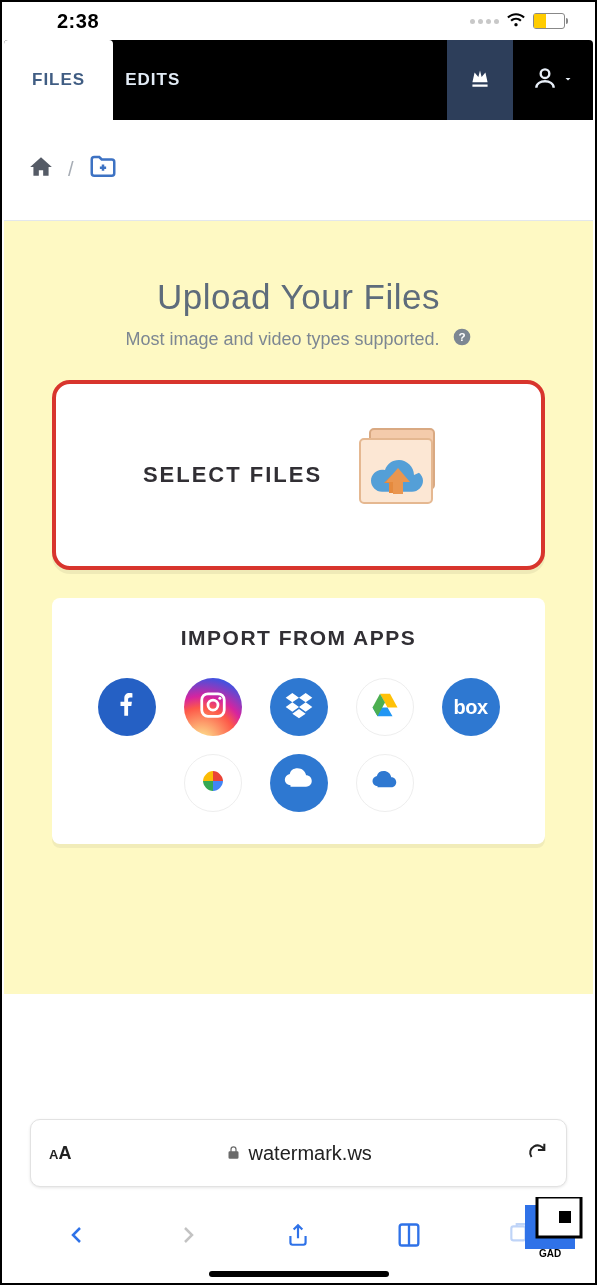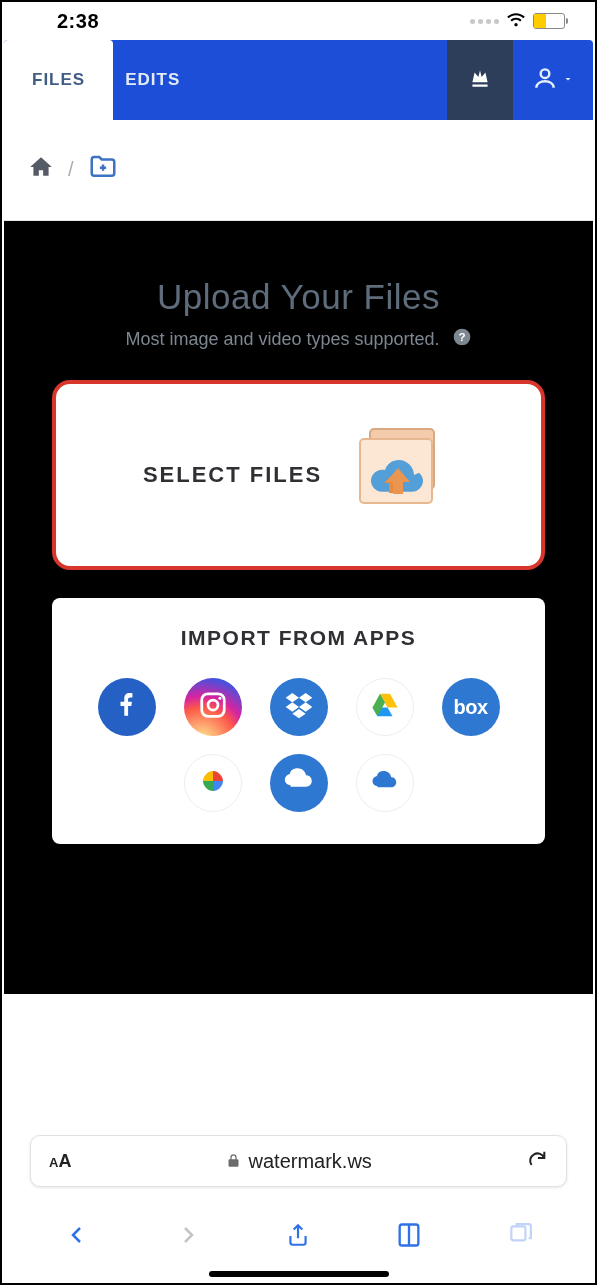--- a/index.html
+++ b/index.html
@@ -7,47 +7,47 @@
   .device { width: 597px; height: 1285px; background: #fff; border: 2px solid #000; position: relative; overflow: hidden; }
   .status-bar { height: 38px; display: flex; align-items: center; justify-content: space-between; padding: 0 30px 0 55px; }
   .status-time { font-size: 20px; font-weight: 700; letter-spacing: 0.5px; }
   .status-right { display: flex; align-items: center; gap: 6px; }
   .signal-dots { display: flex; gap: 3px; }
   .signal-dots span { width: 5px; height: 5px; border-radius: 50%; background: #c8c8c8; }
   .wifi-icon svg { width: 22px; height: 22px; }
   .battery { width: 32px; height: 16px; border: 1.5px solid #888; border-radius: 3px; position: relative; display:flex; align-items:center; }
   .battery::after { content:""; position:absolute; right:-4px; top:4px; width:2.5px; height:6px; background:#888; border-radius:0 2px 2px 0; }
   .battery-fill { width: 40%; height: 100%; background: #ffcc00; border-radius:1px 0 0 1px;}
-  .app-header { background: #1d4ed8; height: 80px; display: flex; align-items: stretch; position: relative; border-radius: 4px 4px 0 0; margin: 0 2px; }
+  .app-header { background: #000000; height: 80px; display: flex; align-items: stretch; position: relative; border-radius: 4px 4px 0 0; margin: 0 2px; }
   .tabs { display: flex; align-items: stretch; }
   .tab { padding: 0 28px; display: flex; align-items: center; font-size: 17px; font-weight: 700; letter-spacing: 1px; }
   .tab.active { background: #fff; color: #405d83; border-radius: 4px 4px 0 0; }
   .tab.inactive { color: #e3ecf6; padding-left: 12px; }
   .crown-btn { margin-left: auto; width: 66px; background: #2d3e5a; display:flex; align-items:center; justify-content:center; }
   .profile-btn { width: 80px; display:flex; align-items:center; justify-content:center; gap:4px; color:#e8eff8; }
   .breadcrumb { background:#fff; margin:0 2px; padding: 32px 24px 34px; display:flex; align-items:center; gap:14px; border-bottom: 1px solid #e3e7ec; }
-  .content { background:#000000; margin:0 2px; padding: 56px 48px 150px; }
+  .content { background:#fef9c3; margin:0 2px; padding: 56px 48px 150px; }
   .upload-title { text-align:center; font-size: 35px; font-weight: 400; color:#5e6c7b; letter-spacing:0.5px;}
   .upload-sub { text-align:center; font-size:18px; color:#7d8792; margin-top: 10px; display:flex; justify-content:center; align-items:center; gap:12px;}
   .select-card { margin-top: 28px; background:#fff; border: 4px solid #d8352d; border-radius: 18px; height: 190px; display:flex; align-items:center; justify-content:center; gap:20px; box-shadow: 0 4px 0 rgba(0,0,0,0.06); position:relative;}
   .select-label { font-size: 22px; font-weight: 800; letter-spacing: 2px; color:#312f34;}
   .import-card { margin-top: 28px; background:#fff; border-radius: 8px; padding: 28px 20px 32px; box-shadow: 0 4px 0 rgba(0,0,0,0.05);}
   .import-title { text-align:center; font-size: 21px; font-weight: 800; letter-spacing: 1.5px; color:#312f34;}
   .app-row { display:flex; justify-content:center; gap: 28px; margin-top: 28px;}
   .app-row2 { display:flex; justify-content:center; gap: 28px; margin-top: 18px;}
   .app-icon { width:58px; height:58px; border-radius:50%; display:flex; align-items:center; justify-content:center; color:#fff; font-weight:700;}
   .fb { background:#2560c4; }
   .ig { background: radial-gradient(circle at 30% 110%, #fdf497 0%, #fd5949 45%, #d6249f 60%, #285aeb 90%); }
   .db { background:#2e78d1; }
   .gd { background:#fff; border:1px solid #eee; }
   .bx { background:#2e78d1; font-size:18px; letter-spacing:-0.5px;}
   .gp { background:#fff; border:1px solid #eee; }
   .od { background:#2e78d1; }
   .od2 { background:#fff; border:1px solid #eee; }
-  .safari-url { position:absolute; bottom: 96px; left: 28px; right: 28px; height: 52px; background:#fff; border: 1px solid #e2e2e2; border-radius: 10px; display:flex; align-items:center; padding: 0 18px; box-shadow: 0 1px 3px rgba(0,0,0,0.1);}
+  .safari-url { position:absolute; bottom: 96px; left: 28px; right: 28px; height: 68px; background:#fff; border: 1px solid #e2e2e2; border-radius: 10px; display:flex; align-items:center; padding: 0 18px; box-shadow: 0 1px 3px rgba(0,0,0,0.1);}
   .url-aa { font-size: 13px; font-weight:700; color:#222;}
   .url-aa .big { font-size: 18px; }
   .url-center { flex:1; display:flex; justify-content:center; align-items:center; gap:8px; font-size:20px; color:#222;}
   .reload-icon { color:#222; }
   .safari-toolbar { position:absolute; bottom: 16px; left:0; right:0; height: 64px; display:flex; align-items:center; justify-content:space-around; padding: 0 20px;}
   .tb-btn { width:50px; height:50px; display:flex; align-items:center; justify-content:center; }
   .tb-blue { color:#2f72e8; }
   .tb-grey { color:#c3c3c3; }
   .home-indicator { position:absolute; bottom:6px; left:50%; transform:translateX(-50%); width: 180px; height:6px; background:#000; border-radius:4px;}
   .gad-badge { position:absolute; bottom:20px; right: 10px; width: 72px; height: 66px; }
@@ -255,15 +255,23 @@
         </svg>
     </div>
     <div class="tb-btn" style="opacity:0.3;">
       <svg width="26" height="26" viewBox="0 0 24 24" fill="none" stroke="#2f72e8" stroke-width="2">
           <rect x="4" y="4" width="13" height="13" rx="2"></rect>
           <path d="M9 4V2h11a2 2 0 012 2v11h-2"></path>
         </svg>
     </div>
   </div>
 
+  <div class="gad-badge">
+    <svg width="72" height="66" viewBox="0 0 72 66">
+      <rect x="12" y="8" width="50" height="44" fill="#2f72e8"></rect>
+      <rect x="24" y="0" width="44" height="40" fill="#fff" stroke="#000" stroke-width="3"></rect>
+      <rect x="46" y="14" width="12" height="12" fill="#000"></rect>
+      <text x="26" y="60" font-size="10" font-weight="900" fill="#000">GAD</text>
+    </svg>
+  </div>
 
   <div class="home-indicator"></div>
 </div>
 
 </body></html>

